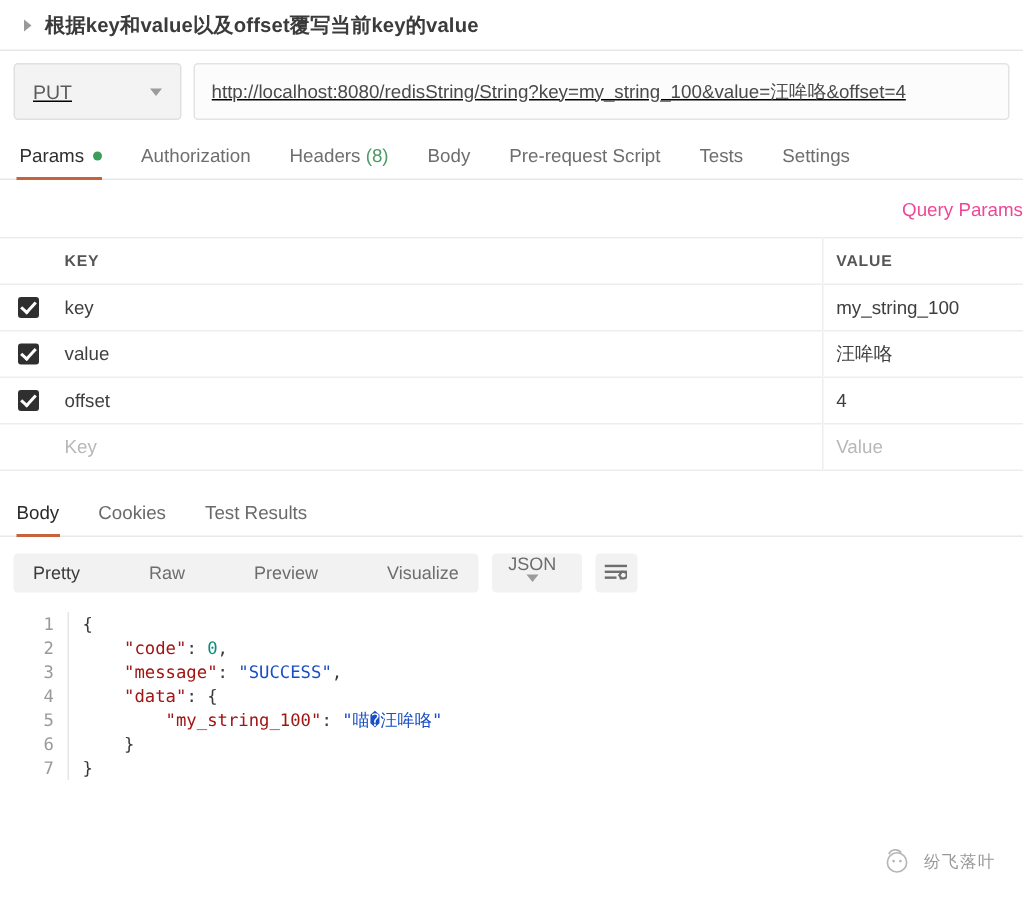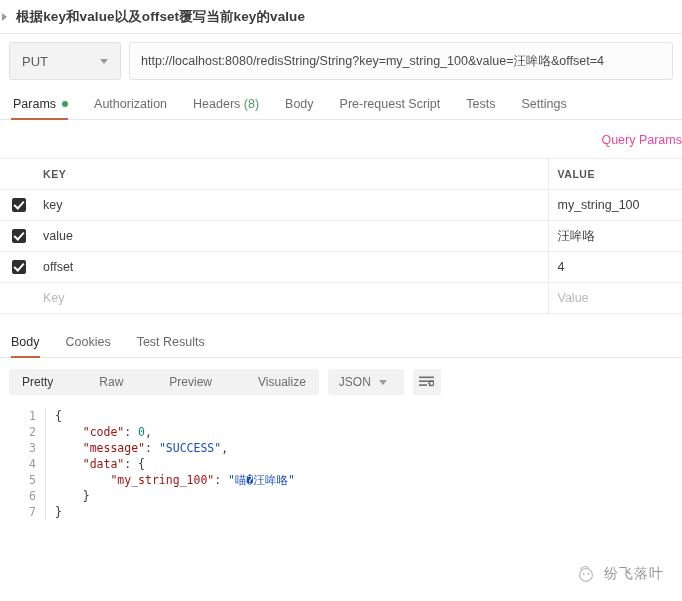--- a/index.html
+++ b/index.html
@@ -15,21 +15,21 @@
     width: 682px; height: 601px;
     background: #fff;
     overflow: hidden;
   }
 
   
   .titlebar {
     height: 34px;
     display: flex;
     align-items: center;
-    padding: 0 8px 0 2px;
+    padding: 0 8px 0 16px;
     border-bottom: 1px solid #e8e8e8;
     background: #fff;
   }
   .caret {
     width: 0; height: 0;
     border-left: 5px solid #9a9a9a;
     border-top: 4px solid transparent;
     border-bottom: 4px solid transparent;
     margin-right: 9px;
     flex: none;
@@ -41,20 +41,21 @@
     letter-spacing: 0.1px;
     white-space: nowrap;
   }
 
   
   .urlrow {
     display: flex;
     align-items: center;
     padding: 8px 9px 10px 9px;
     background: #fff;
+    text-decoration: underline;
   }
   .method {
     width: 112px;
     height: 38px;
     border: 1px solid #e0e0e0;
     border-radius: 3px;
     background: #f3f3f3;
     display: flex;
     align-items: center;
     padding: 0 12px;
@@ -242,20 +243,21 @@
   }
   .seg-item.active { color: #3a3a3a; }
   .jsonsel {
     display: flex;
     align-items: center;
     background: #f2f2f2;
     border-radius: 3px;
     height: 26px;
     padding: 0 9px 0 11px;
     margin-left: 9px;
+    flex-direction: column;
   }
   .jsonsel span {
     font-size: 12px;
     color: #6d6d6d;
     margin-right: 8px;
   }
   .wrapbtn {
     width: 28px; height: 26px;
     background: #f2f2f2;
     border-radius: 3px;
@@ -300,21 +302,21 @@
     display: flex;
     align-items: center;
     opacity: 0.72;
   }
   .wm-icon {
     width: 22px; height: 22px;
     margin-right: 7px;
     flex: none;
   }
   .wm-text {
-    font-size: 14px;
+    font-size: 11px;
     color: #6f6f6f;
     letter-spacing: 1px;
   }
 </style>
 </head>
 <body>
 
 <div class="app">
 
   <div class="titlebar">

